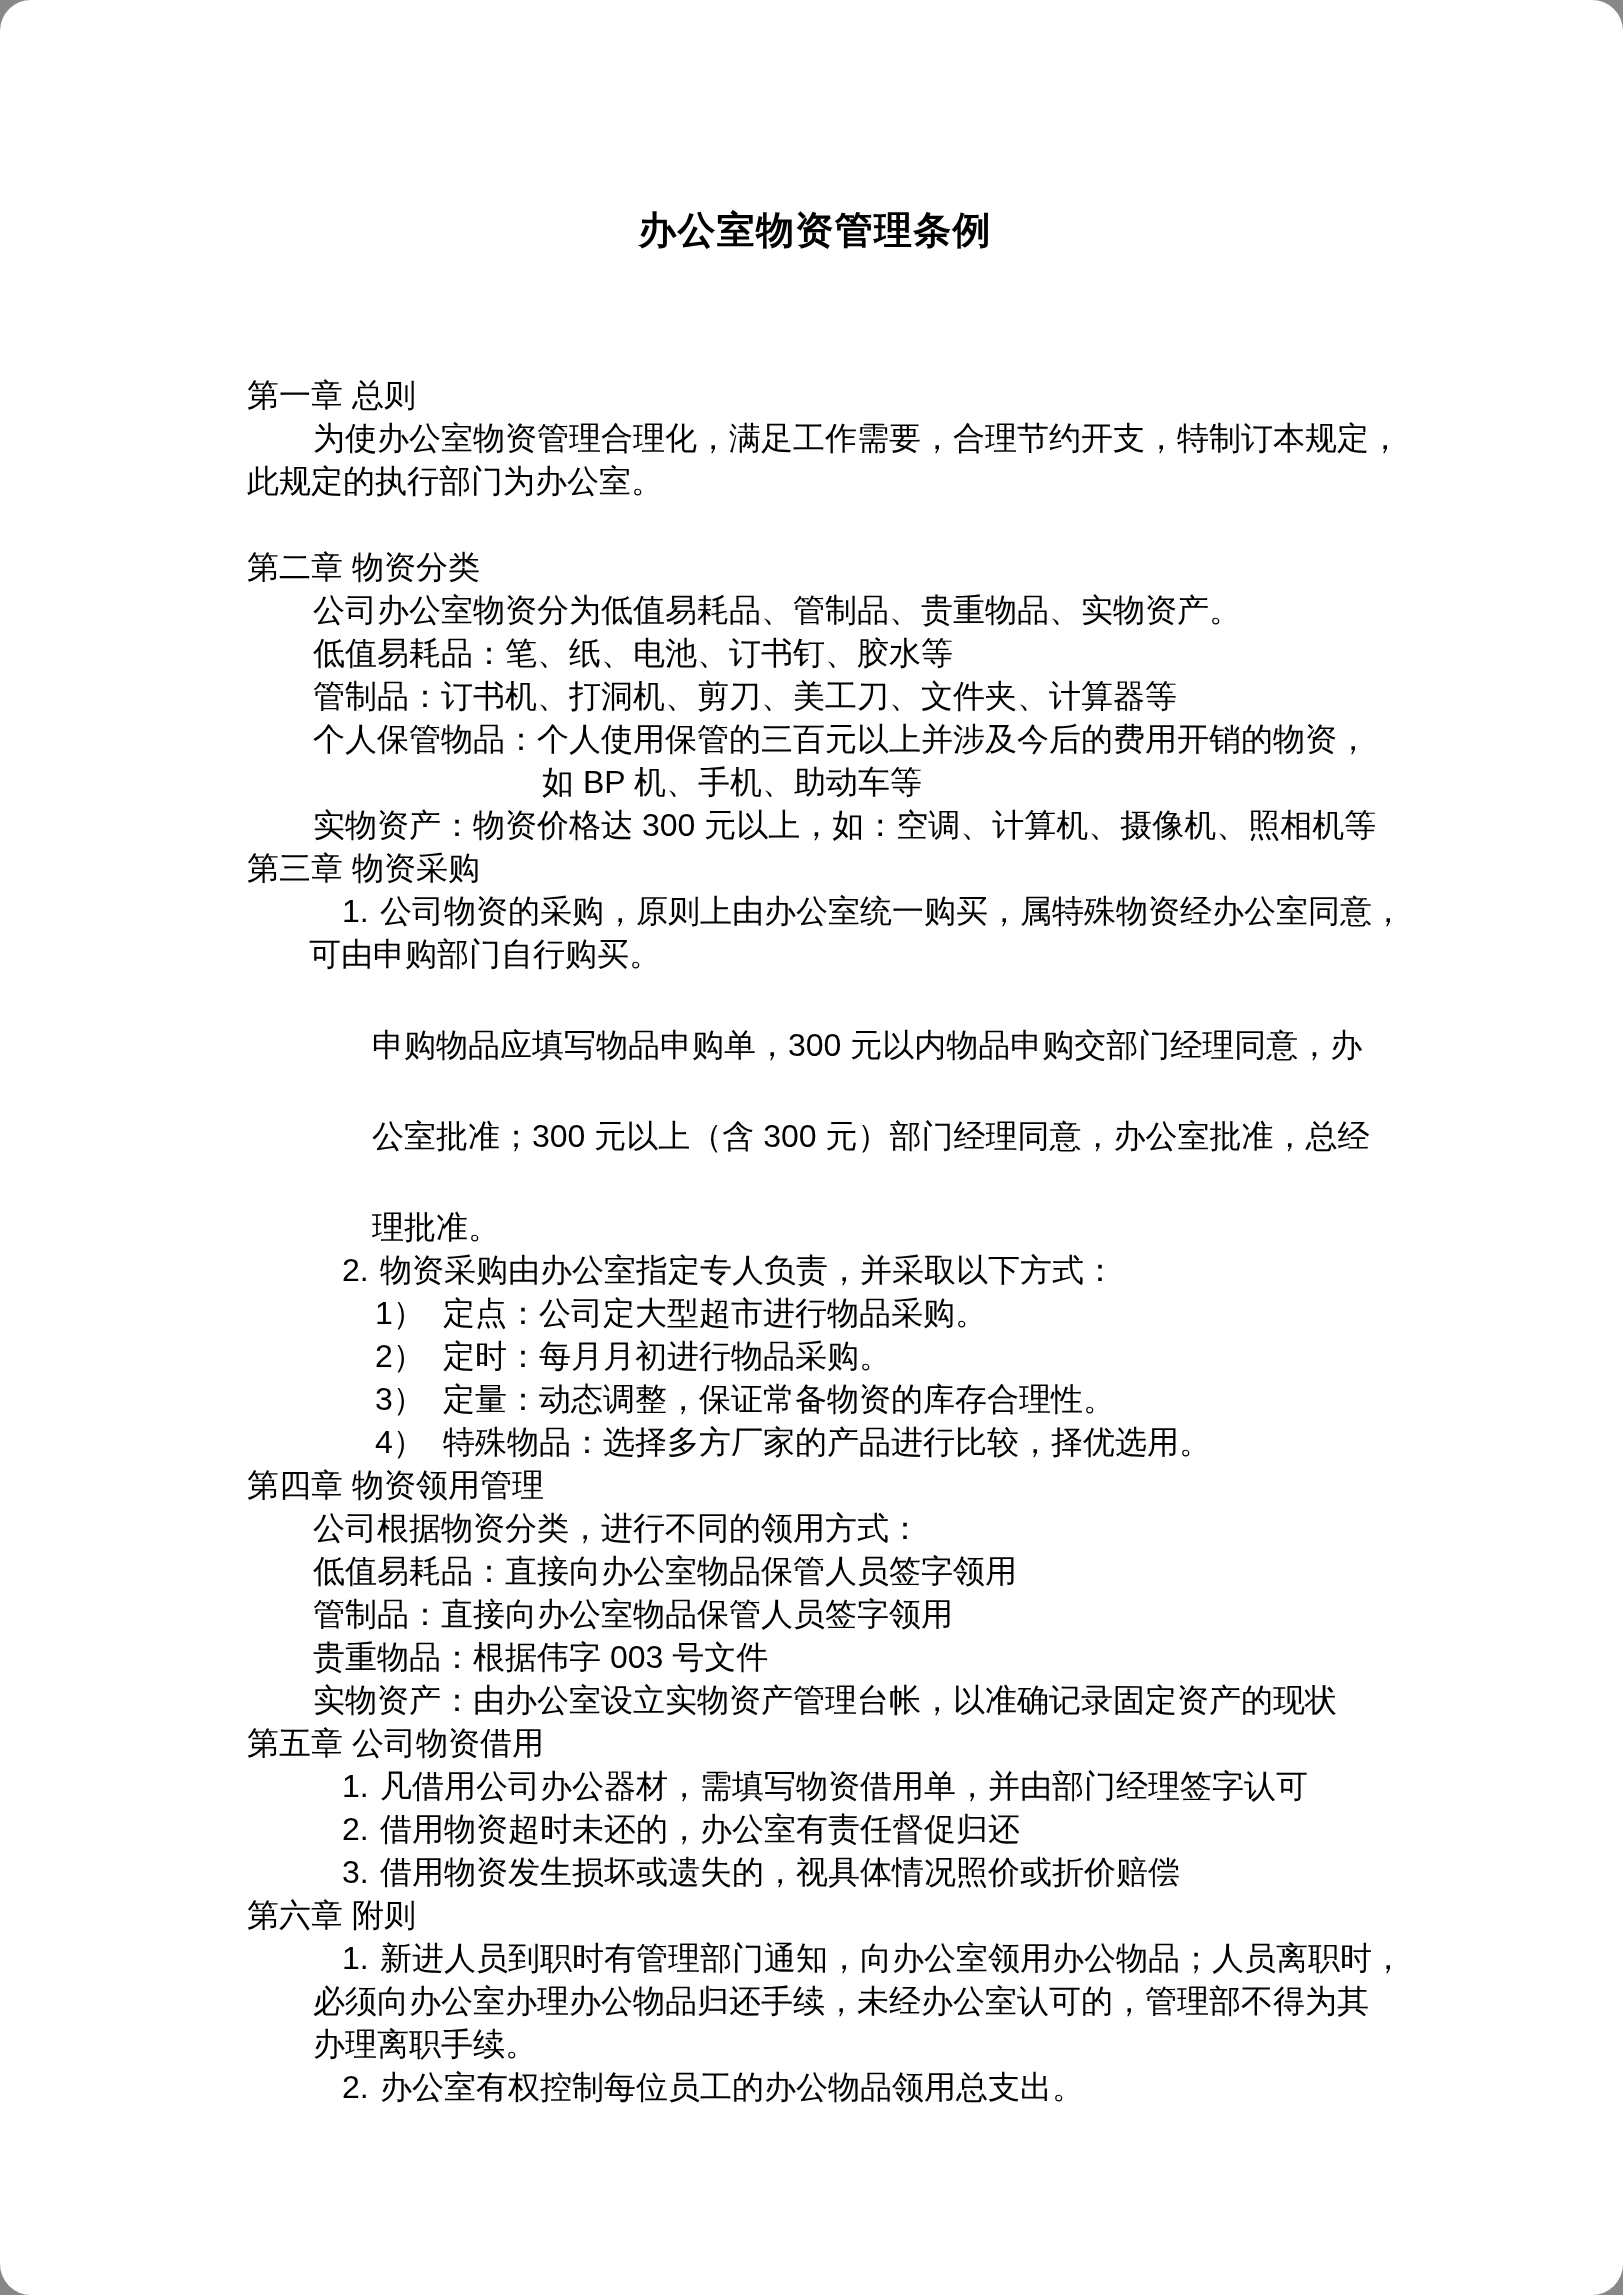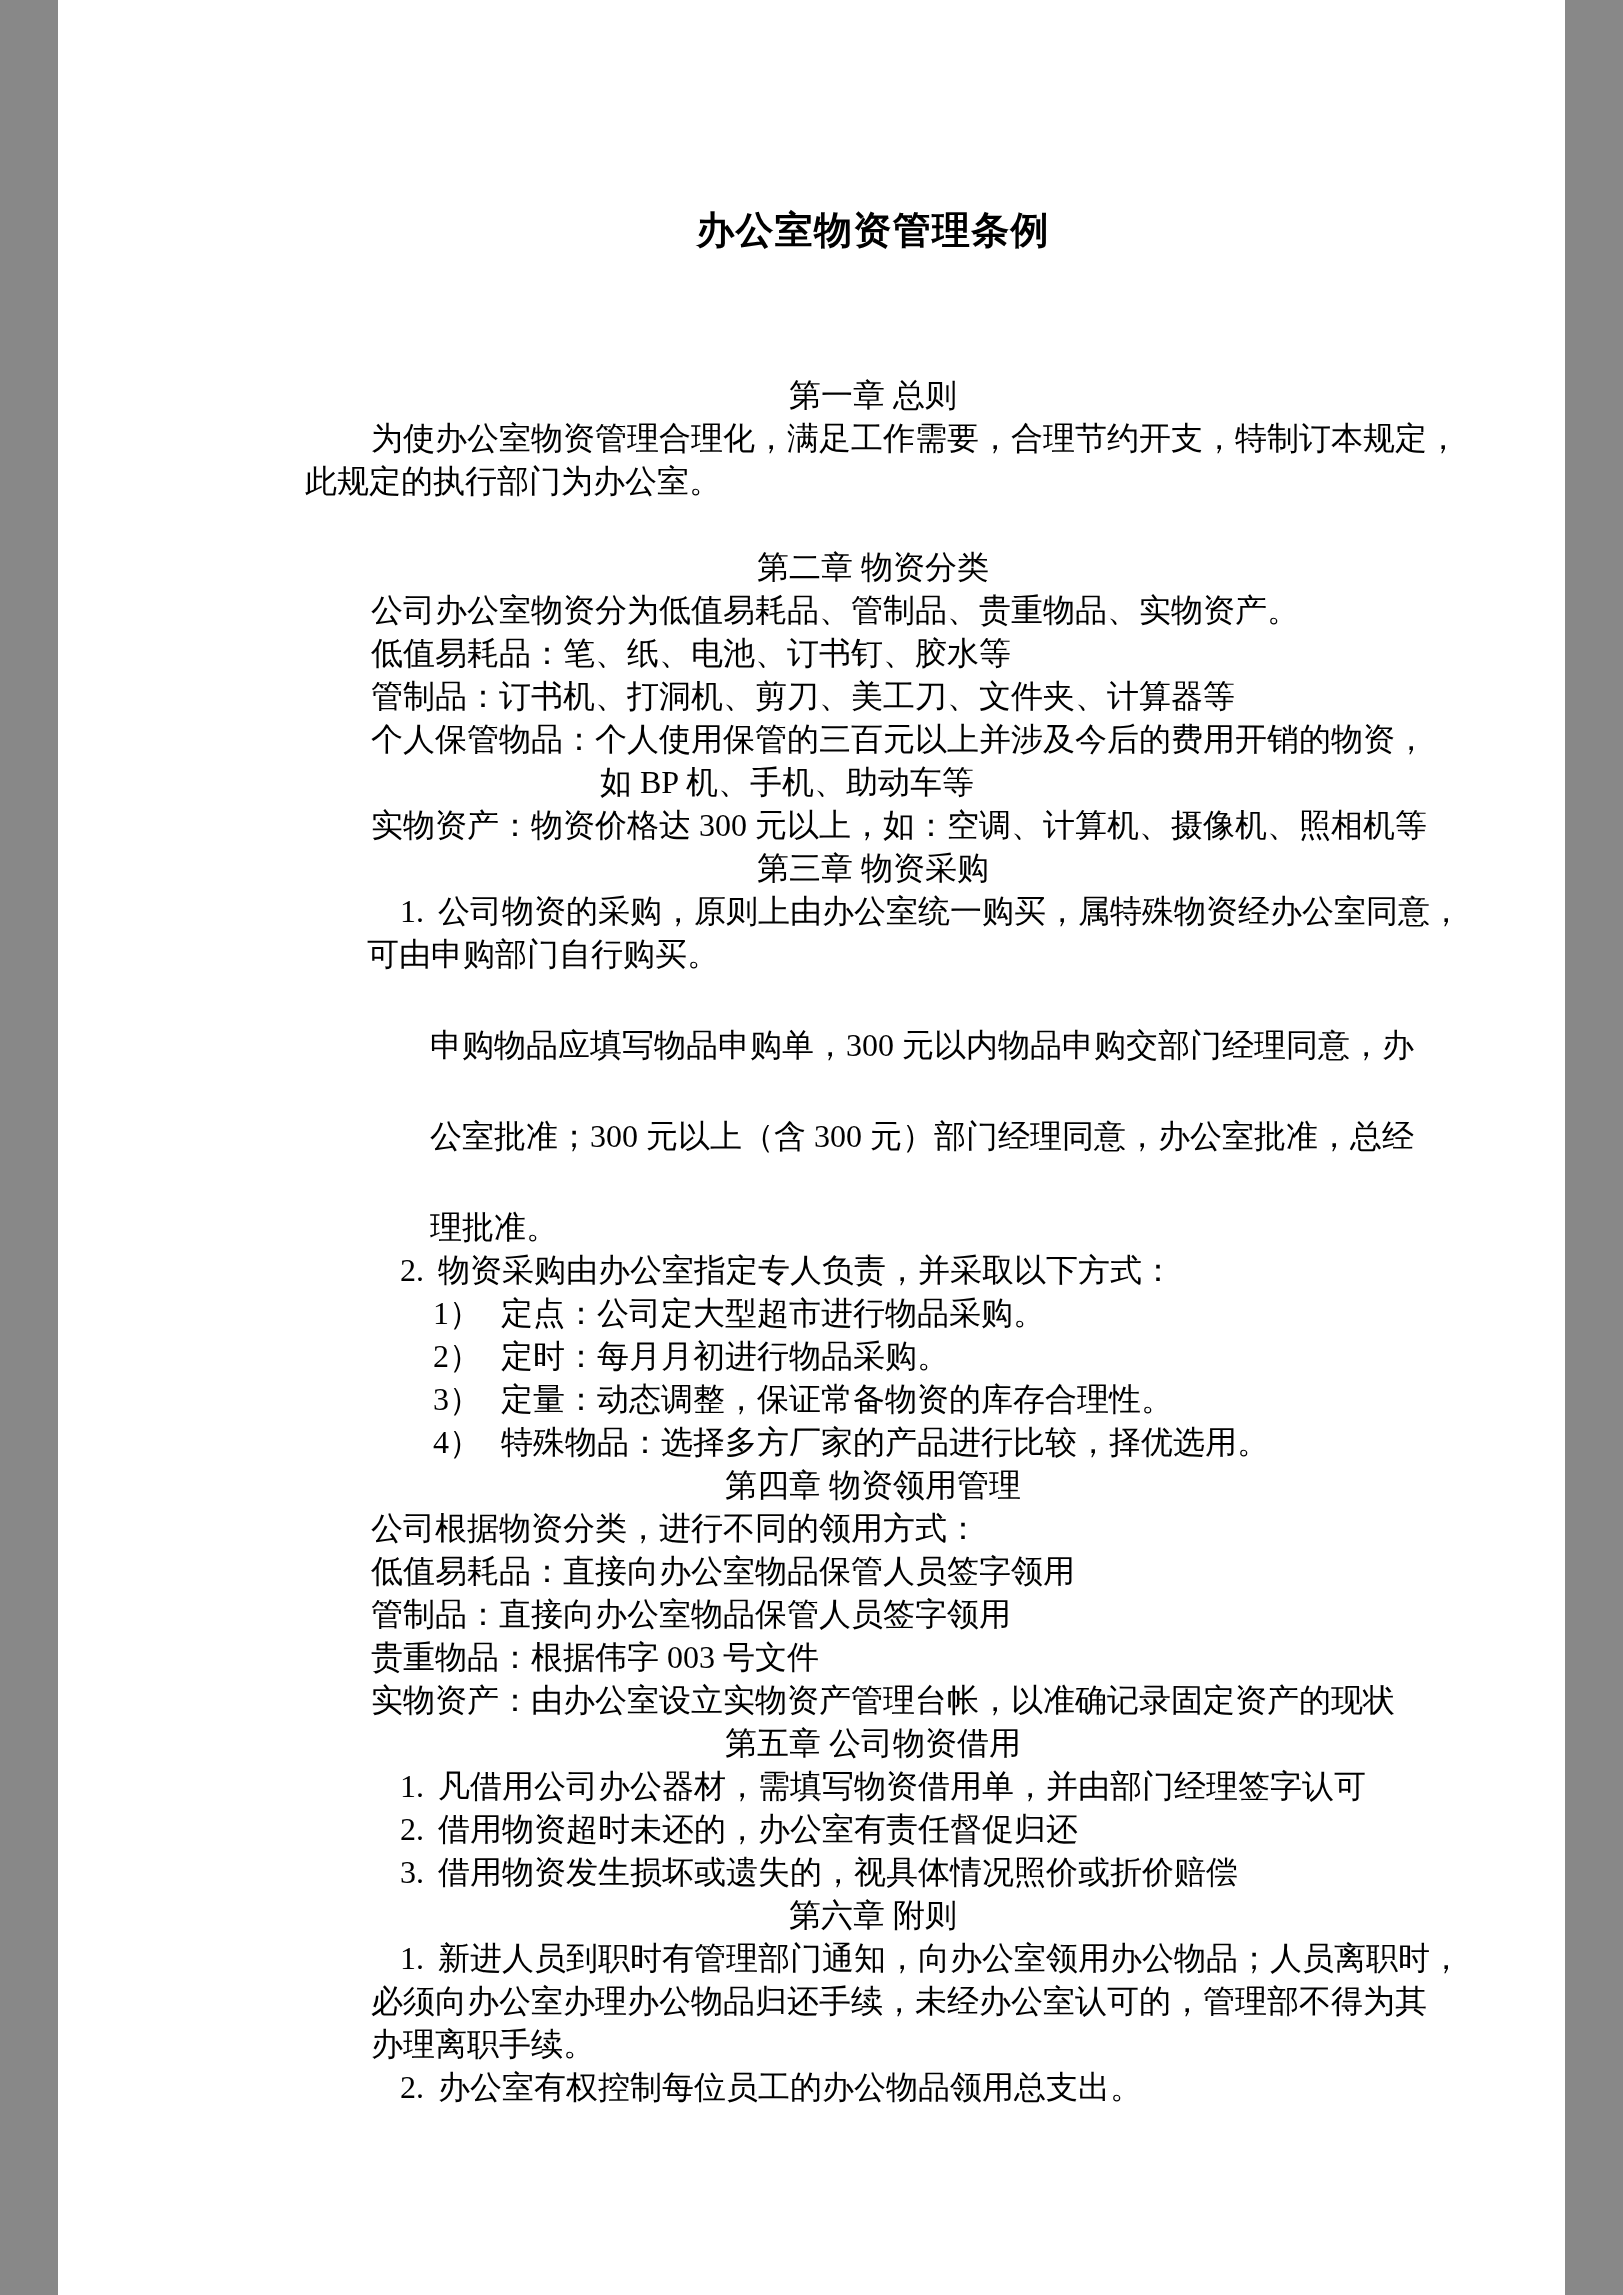--- a/index.html
+++ b/index.html
@@ -2,27 +2,28 @@
 <html style="font-size:10.5px"><head>
 <meta charset="utf-8">
 <style>
   html, body {
     margin: 0;
     padding: 0;
     background: #888888;
   }
   .page {
     position: relative;
-    width: 1507px;
+    width: 1623px;
     height: 2295px;
     margin: 0 auto;
     background: #ffffff;
     overflow: hidden;
-    font-family: Liberation Serif, serif;
+    font-family: Liberation Sans, sans-serif;
     color: #000000;
+    border-radius: 31px;
   }
   .doc-content {
     position: absolute;
     left: 247px;
     top: 0;
     width: 1136px;
   }
   .doc-title {
     margin: 203px 0 0 0;
     padding: 0;
@@ -37,21 +38,21 @@
     margin-top: 117px;
   }
   .line {
     font-size: 32px;
     line-height: 43px;
     height: 43px;
     white-space: nowrap;
     font-weight: normal;
   }
   .t-blank   { height: 43px; }
-  .t-chapter { margin-left: 0; text-align: center; }
+  .t-chapter { margin-left: 0; }
   .t-flush   { margin-left: 0; }
   .t-indent  { margin-left: 66px; }
   .t-deep    { margin-left: 295px; }
   .t-item    { margin-left: 95px; }
   .t-item .marker { display: inline-block; width: 38px; }
   .t-cont-a  { margin-left: 62px; }
   .t-cont-b  { margin-left: 125px; margin-top: 48px; }
   .t-subitem { margin-left: 128px; }
   .t-subitem .marker { display: inline-block; width: 68px; }
 </style>

